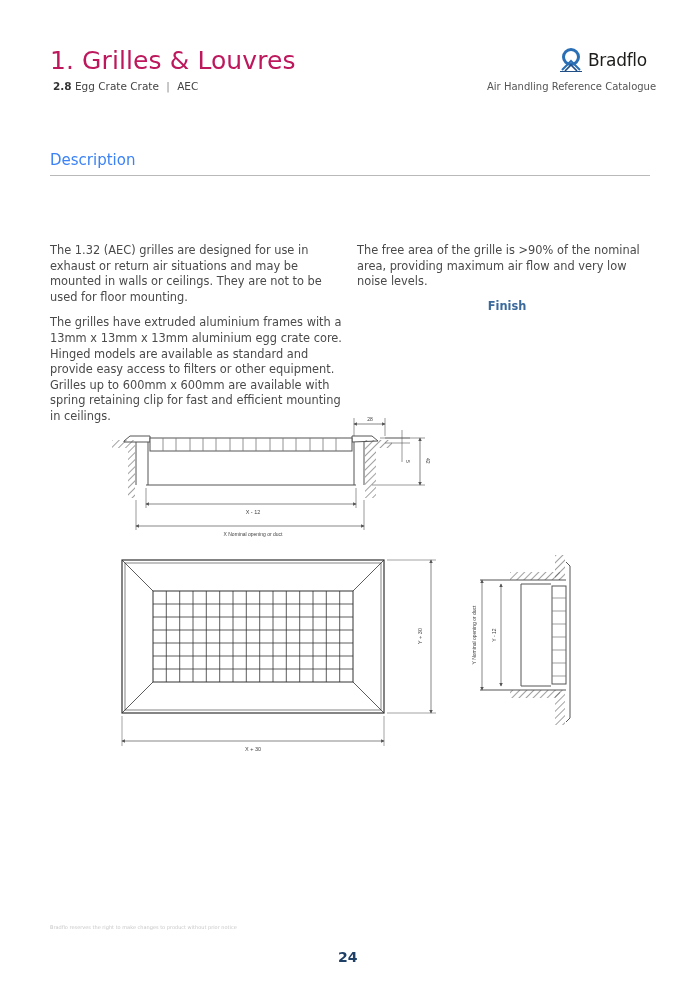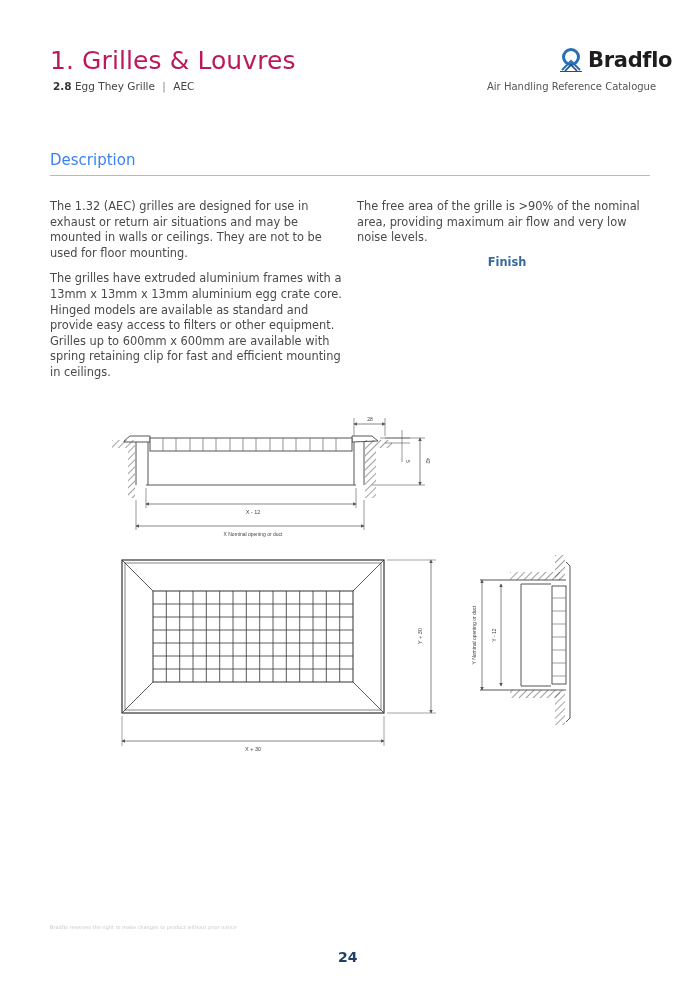--- a/index.html
+++ b/index.html
@@ -4,40 +4,40 @@
 <style>
   html, body { margin: 0; padding: 0; background: #ffffff; }
   body { width: 700px; height: 990px; position: relative; overflow: hidden;
          font-family: "DejaVu Sans", sans-serif; color: #3a3a3a; }
   .abs { position: absolute; }
   .title { left: 50px; top: 46px; font-size: 25px; color: #be185d; letter-spacing: 0.1px; }
   .subtitle { left: 53px; top: 80px; font-size: 10.5px; color: #444; }
   .subtitle b { font-weight: bold; color: #333; }
   .subtitle .sep { color: #888; margin: 0 4px; }
   .logo { left: 560px; top: 48px; display: flex; align-items: center; gap: 6px; }
-  .logo-text { font-size: 21px; font-weight: bold; color: #1d1d1b; letter-spacing: -0.3px; }
+  .logo-text { font-size: 17px; font-weight: normal; color: #1d1d1b; letter-spacing: -0.3px; }
   .catalogue { left: 487px; top: 81px; font-size: 10px; color: #555; }
   .section-head { left: 50px; top: 151px; font-size: 15px; color: #3b82f6; }
   .rule { left: 50px; top: 175px; width: 600px; height: 1px; background: #b9b9b9; }
-  .col { font-size: 11.4px; line-height: 15.6px; color: #4a4a4a; }
+  .col { font-size: 11.4px; line-height: 15.6px; color: #4a4a4a; margin-top: 44px; }
   .col p { margin: 0 0 10px 0; }
   .col-left { left: 50px; top: 199px; width: 295px; }
   .col-right { left: 357px; top: 199px; width: 300px; }
   .finish-head { color: #3a6a9c; font-weight: bold; font-size: 11.4px; margin: 0 0 2px 0; text-align: center; }
   .drawing { left: 0; top: 380px; }
   .footer-note { left: 50px; top: 924px; font-size: 5px; color: #c8c8c8; }
   .page-num { left: 338px; top: 949px; font-size: 14px; font-weight: bold; color: #1e3f66; }
 </style>
 </head>
 <body>
 
 <div class="abs title">1. Grilles &amp; Louvres</div>
 <div class="abs subtitle">
   <b>2.8</b>
-  <span>Egg They Grille</span>
+  <span>Egg Crate Crate</span>
   <span class="sep">|</span>
   <span>AEC</span>
 </div>
 
 <div class="abs logo">
   <svg width="22" height="24" viewBox="0 0 22 24">
     <circle cx="11" cy="9" r="7.5" fill="none" stroke="#2a6fb5" stroke-width="3"></circle>
     <path d="M2 22 L11 13 L20 22" fill="none" stroke="#2a6fb5" stroke-width="2"></path>
     <path d="M5 23 L11 17 L17 23" fill="none" stroke="#1f4f86" stroke-width="1.6"></path>
     <path d="M0 23.5 L22 23.5" stroke="#1f4f86" stroke-width="1"></path>

